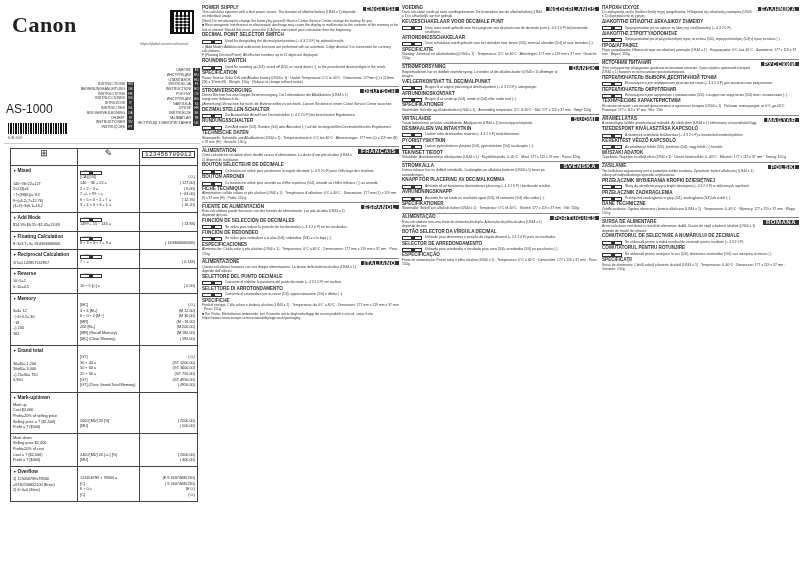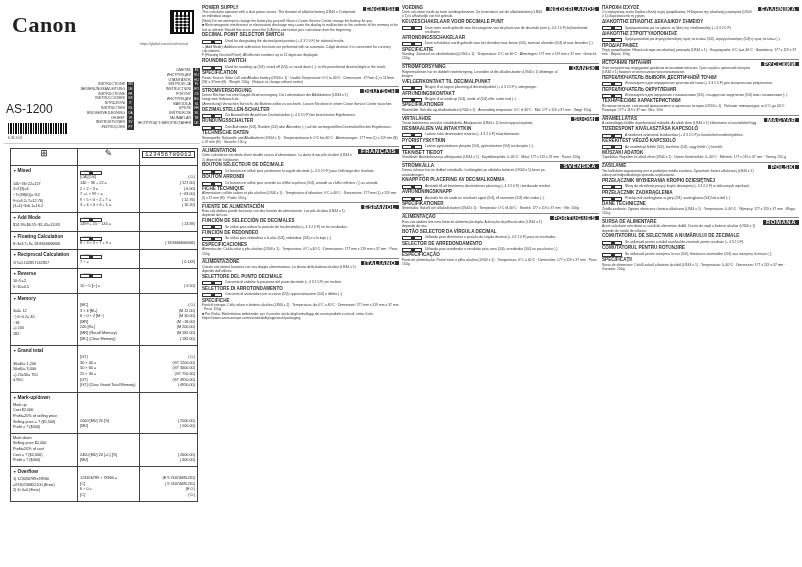--- a/index.html
+++ b/index.html
@@ -44,21 +44,21 @@
 .col .sep{border-top:1px solid #888;margin:2px 0 1px;clear:both}
 .c2{left:202px}.c3{left:402px}.c4{left:602px}
 </style>
 </head>
 <body>
 
 <div class="left">
   <div class="logo">Canon</div>
   <div class="qr"></div>
   <div class="qr-url">https://global.canon/ssi/manual</div>
-  <div class="model">AS-1200</div>
+  <div class="model">AS-1000</div>
   <div class="barcode"></div>
   <div class="barcode-num">E-IM-3003</div>
   <div class="instr-list il1" id="il1">
       <div class="row">
         <span>INSTRUCTIONS</span>
         <span class="code">EN</span>
       </div>
       <div class="row">
         <span>BEDIENUNGSANLEITUNG</span>
         <span class="code">DE</span>

